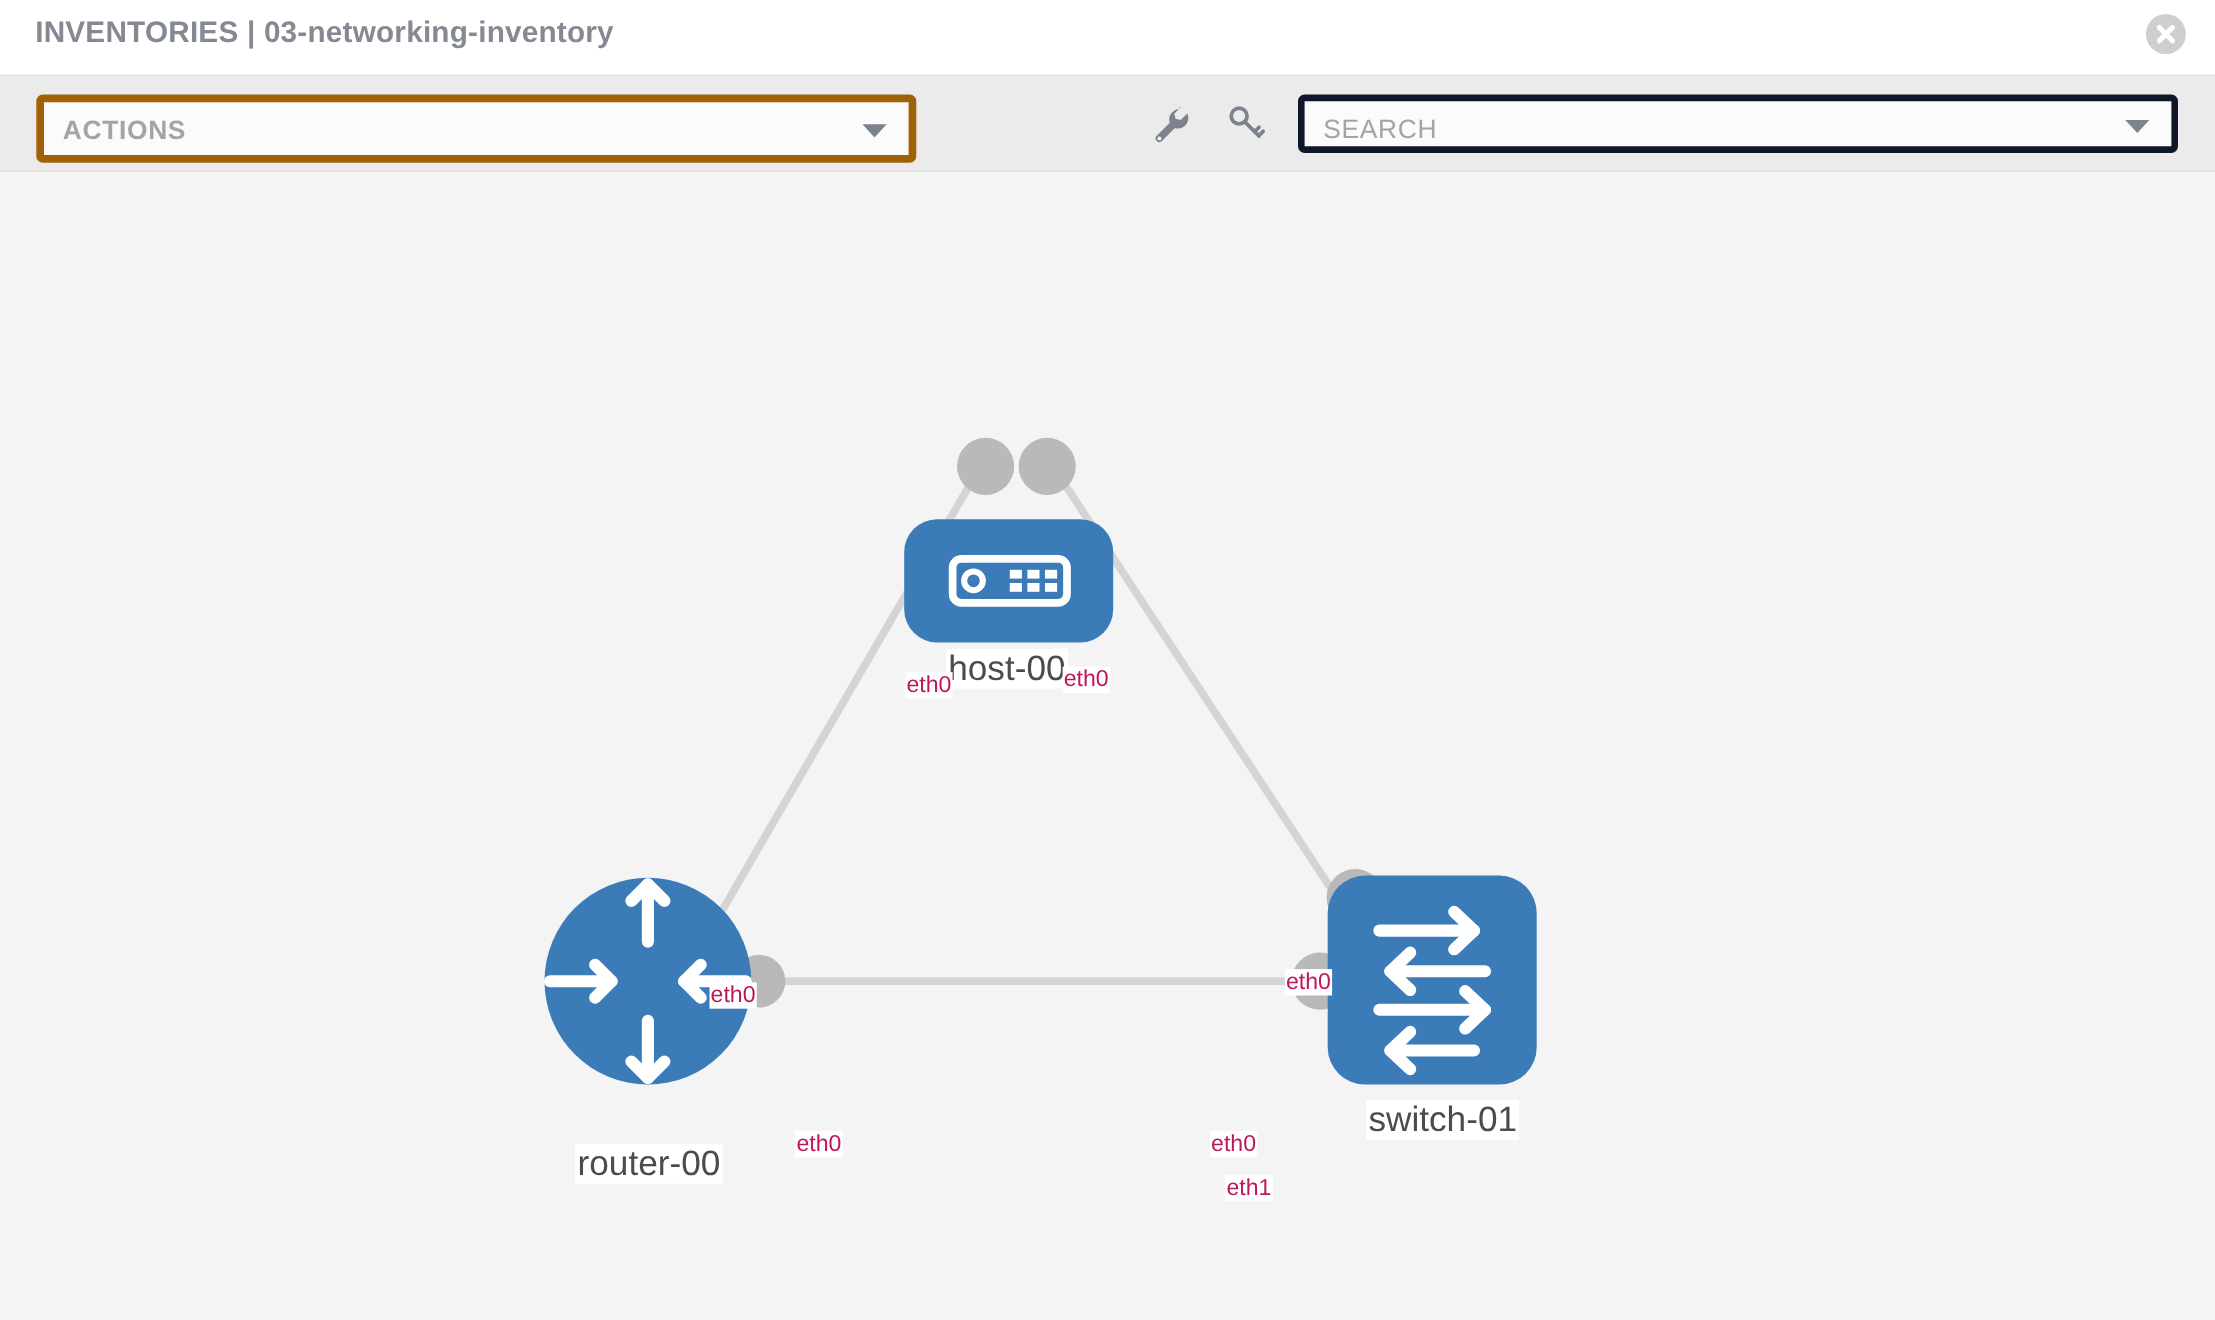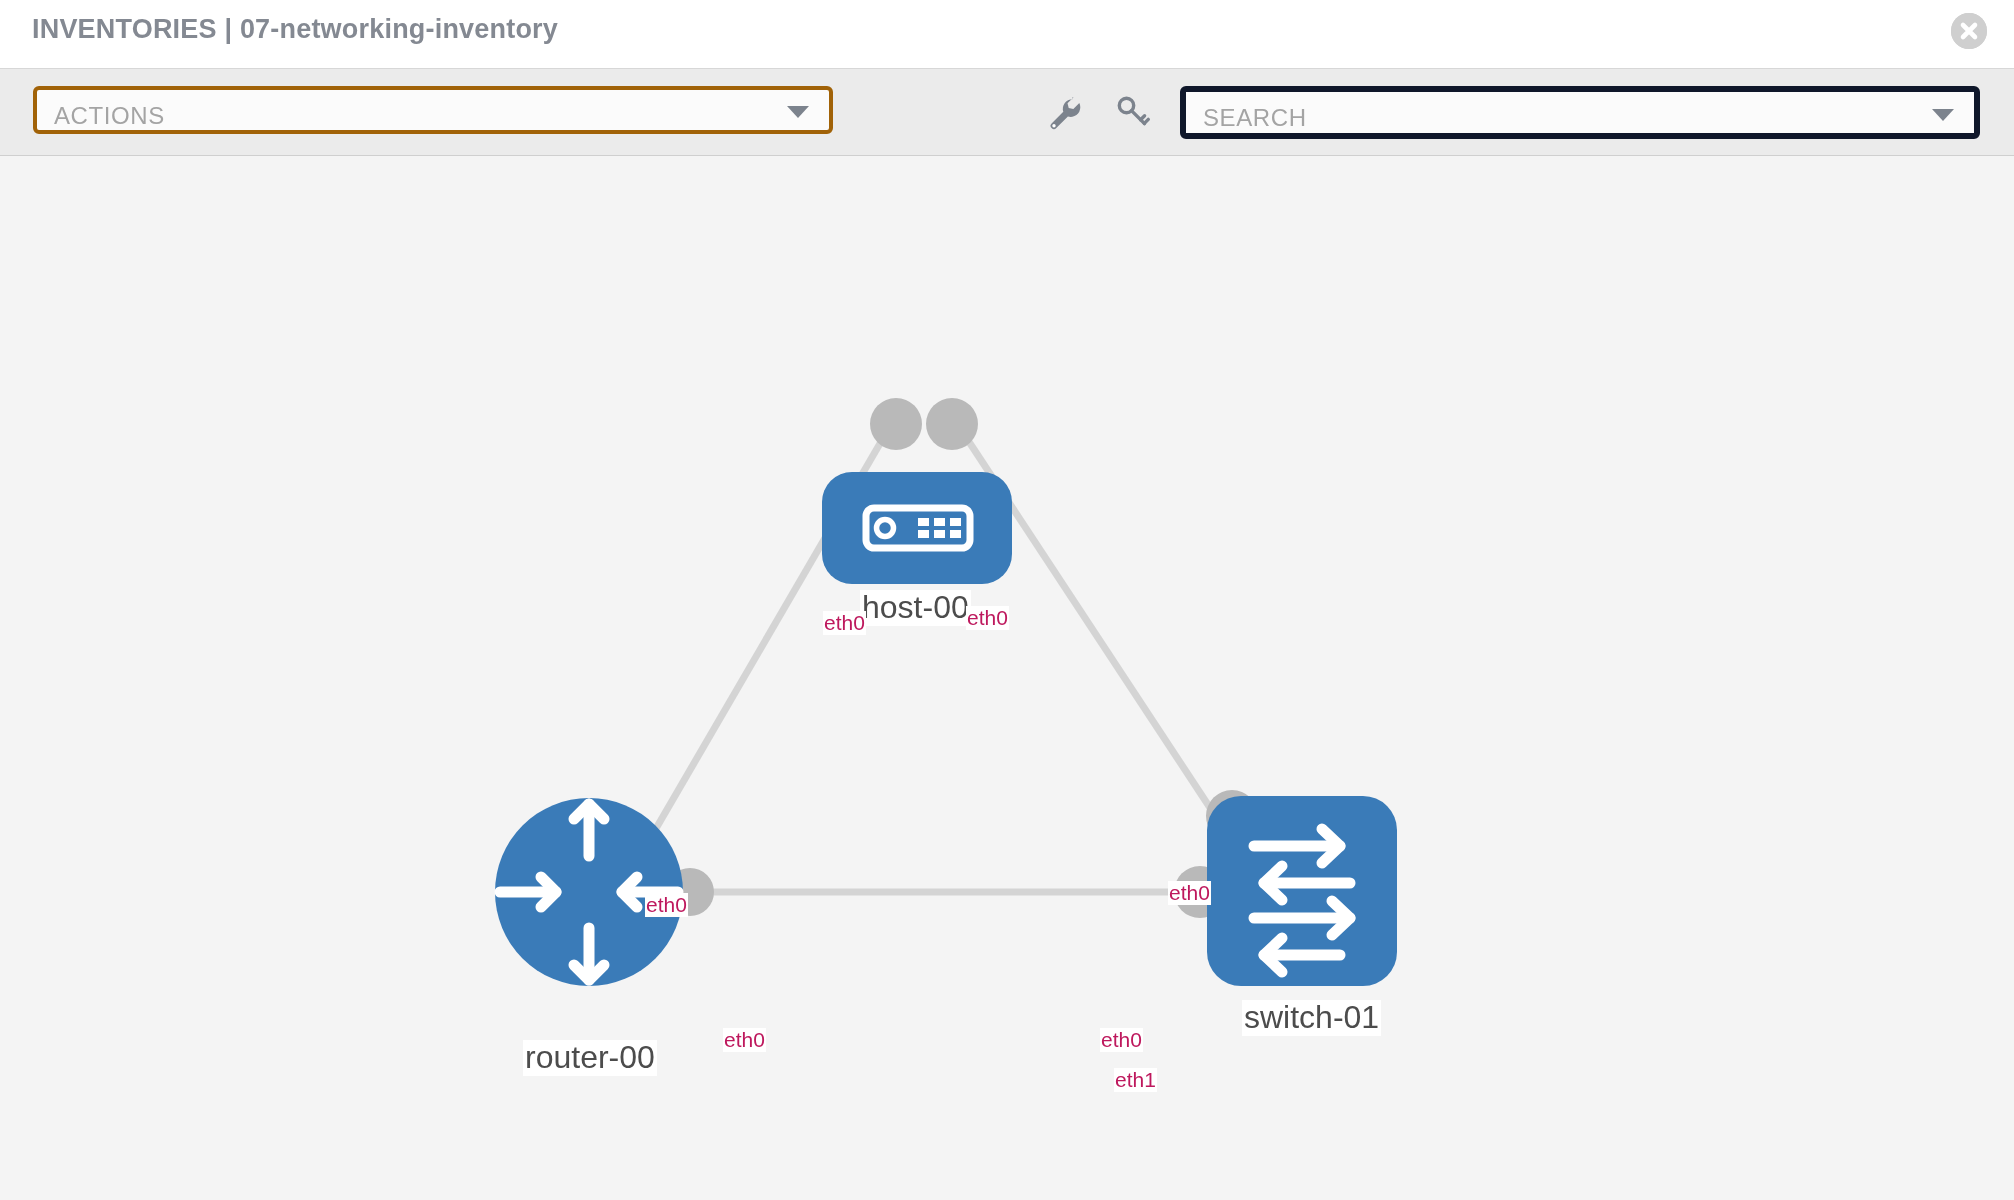--- a/index.html
+++ b/index.html
@@ -58,26 +58,27 @@
     height: 87px;
     background: #ebebeb;
     border-bottom: 1px solid #cfcfcf;
     box-sizing: border-box;
   }
   .actions-select {
     position: absolute;
     left: 33px;
     top: 17px;
     width: 800px;
-    height: 48px;
+    height: 62px;
     background: #fbfbfb;
-    border: 4px solid #a16207;
+    border: 7px solid #a16207;
     border-radius: 6px;
     box-sizing: border-box;
     cursor: pointer;
+    font-weight: bold;
   }
   .actions-select .label {
     position: absolute;
     left: 17px;
     top: 12px;
     font-size: 24px;
     color: #a4a4a4;
     letter-spacing: 0.6px;
   }
   .caret {
@@ -212,21 +213,21 @@
     background: #3a7bb8;
     cursor: grab;
   }
 </style>
 </head>
 <body>
 
 <div id="app">
 
   <div class="header">
-    <div class="page-title">INVENTORIES | 07-networking-inventory</div>
+    <div class="page-title">INVENTORIES | 03-networking-inventory</div>
     <div class="close-btn">
       <svg width="36" height="36" viewBox="0 0 36 36" aria-hidden="true">
         <circle cx="18" cy="18" r="18" fill="#cfcfcf"></circle>
         <path d="M12 12 L24 24 M24 12 L12 24" stroke="#ffffff" stroke-width="4.6" stroke-linecap="round"></path>
       </svg>
     </div>
   </div>
 
   <div class="toolbar">
 

